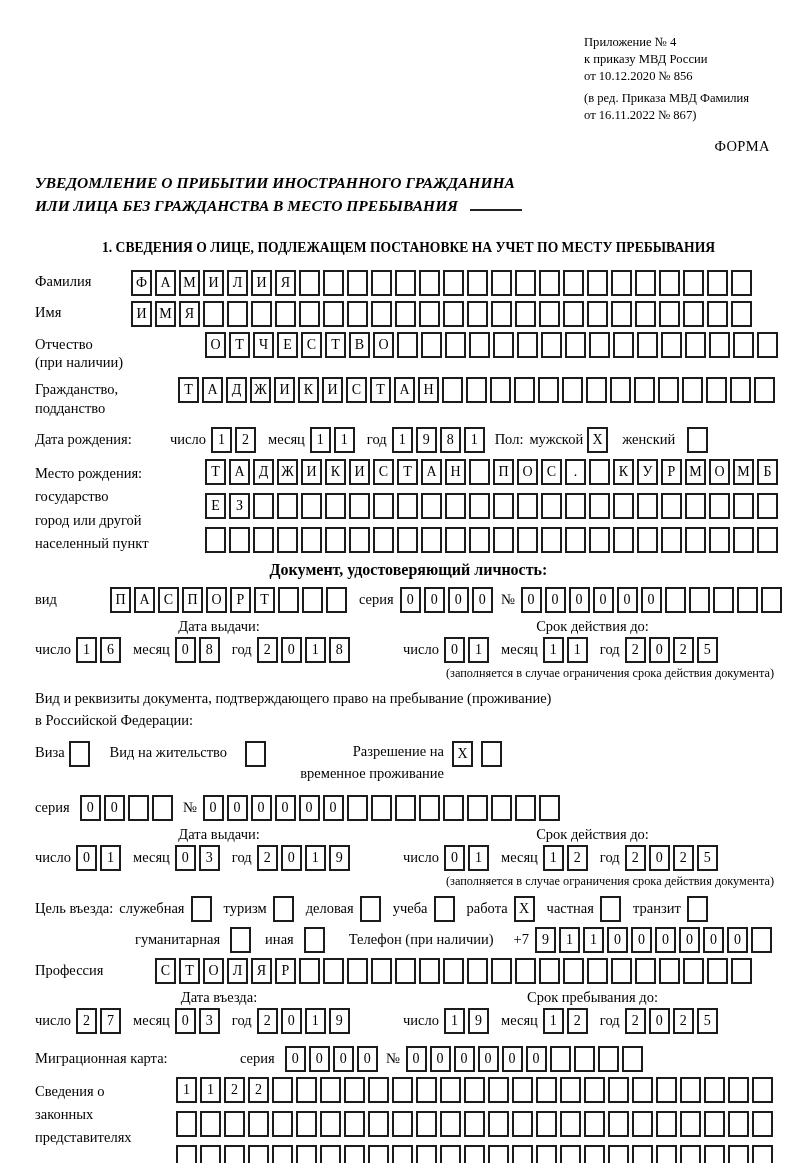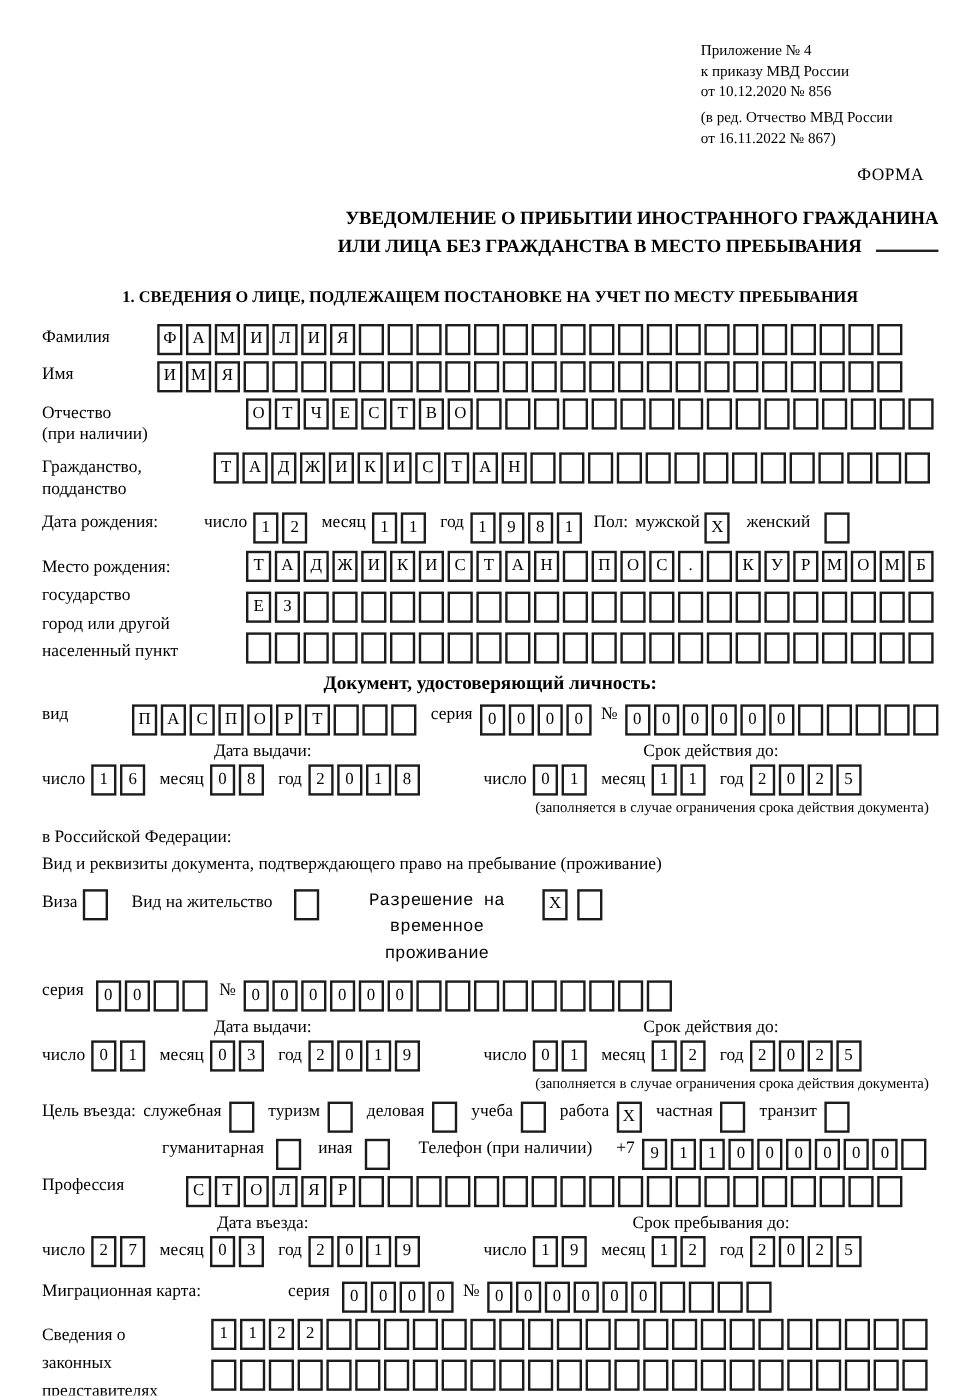--- a/index.html
+++ b/index.html
@@ -3,59 +3,59 @@
 <meta charset="utf-8">
 <style>
   html,body{margin:0;padding:0;background:#fff;}
   body{width:800px;height:1163px;overflow:hidden;color:#000;
        font-family:"Liberation Serif","DejaVu Serif",serif;font-size:14.5px;}
   .page{box-sizing:border-box;width:800px;height:1013px;padding:34px 18px 0 35px;}
 
   .hdr{margin-left:549px;font-size:12.6px;line-height:1.35;}
   .hdr-sub{margin-top:5px;}
   .forma{text-align:right;padding-right:12px;font-weight:normal;font-size:14.5px;margin-top:14px;letter-spacing:.4px;}
-  .title{text-align:right;font-weight:bold;font-size:15.5px;line-height:1.5;margin-top:16px;}
+  .title{text-align:left;font-weight:bold;font-size:15.5px;line-height:1.5;margin-top:16px;font-style:italic;}
   .tuline{display:inline-block;width:52px;border-bottom:2.5px solid #222;height:13px;margin-left:12px;}
   .sect{font-weight:bold;font-size:13.6px;text-align:center;margin-top:22px;margin-bottom:14px;white-space:nowrap;}
 
   .frow{display:flex;align-items:flex-start;margin-bottom:5px;}
-  .vc{}
+  .vc{align-items:center;}
   .flabel{flex:0 0 auto;padding-top:3px;}
   .ml2{line-height:1.3;}
   .boxes{display:flex;gap:3px;flex:0 0 auto;}
   .cb{box-sizing:border-box;width:21px;height:26px;border:2px solid #1c1c1c;font-size:14px;
       line-height:21px;text-align:center;flex:0 0 auto;display:inline-block;background:#fff;}
   .chk{margin-left:4px;}
   .dlbl{margin:0 5px 0 12px;}
   .dlbl0{margin-right:5px;}
   .colrows{display:flex;flex-direction:column;gap:8px;}
 
   .dochead{font-weight:bold;text-align:center;font-size:16px;margin:4px 0 8px 0;}
   .dates{display:flex;margin-bottom:1px;}
   .dcol1{flex:0 0 368px;}
   .dcol2{flex:1;}
   .dhead{text-align:center;margin-bottom:2px;}
   .dline{display:flex;align-items:center;}
   .dnote{font-size:12.3px;text-align:right;padding-right:8px;margin:3px 0 7px 0;}
 
   .intro{margin:6px 0 10px 0;line-height:1.5;}
   .optrow{display:flex;align-items:flex-start;margin:2px 0 10px 0;}
-  .optml{text-align:center;line-height:1.5;font-family:Liberation Mono, monospace;}
+  .optml{text-align:right;line-height:1.5;}
   .plabel{margin:0 6px 0 12px;}
 </style>
 </head>
 <body>
 
 <div class="page">
 
   <div class="hdr">
     <div>Приложение № 4</div>
     <div>к приказу МВД России</div>
     <div>от 10.12.2020 № 856</div>
-    <div class="hdr-sub">(в ред. Отчество МВД России</div>
+    <div class="hdr-sub">(в ред. Приказа МВД Фамилия</div>
     <div>от 16.11.2022 № 867)</div>
   </div>
   <div class="forma">ФОРМА</div>
 
   <div class="title">
     <div>УВЕДОМЛЕНИЕ О ПРИБЫТИИ ИНОСТРАННОГО ГРАЖДАНИНА</div>
     <div><span>ИЛИ ЛИЦА БЕЗ ГРАЖДАНСТВА В МЕСТО ПРЕБЫВАНИЯ</span><span class="tuline"></span></div>
   </div>
 
   <div class="sect">1. СВЕДЕНИЯ О ЛИЦЕ, ПОДЛЕЖАЩЕМ ПОСТАНОВКЕ НА УЧЕТ ПО МЕСТУ ПРЕБЫВАНИЯ</div>
@@ -387,22 +387,22 @@
             <span class="cb">0</span>
             <span class="cb">2</span>
             <span class="cb">5</span>
           </span>
       </div>
     </div>
   </div>
   <div class="dnote">(заполняется в случае ограничения срока действия документа)</div>
 
   <div class="intro">
+    <div>Вид и реквизиты документа, подтверждающего право на пребывание (проживание)</div>
     <div>в Российской Федерации:</div>
-    <div>Вид и реквизиты документа, подтверждающего право на пребывание (проживание)</div>
   </div>
 
   <div class="optrow">
     <span style="padding-top:3px">Виза</span>
     <span class="cb chk"></span>
     <span style="padding-top:3px;margin-left:20px">Вид на жительство</span>
     <span class="cb" style="margin-left:18px"></span>
     <span class="optml" style="width:160px;margin-left:18px">Разрешение на временное проживание</span>
     <span class="cb" style="margin-left:8px">X</span>
     <span class="cb" style="margin-left:8px"></span>

